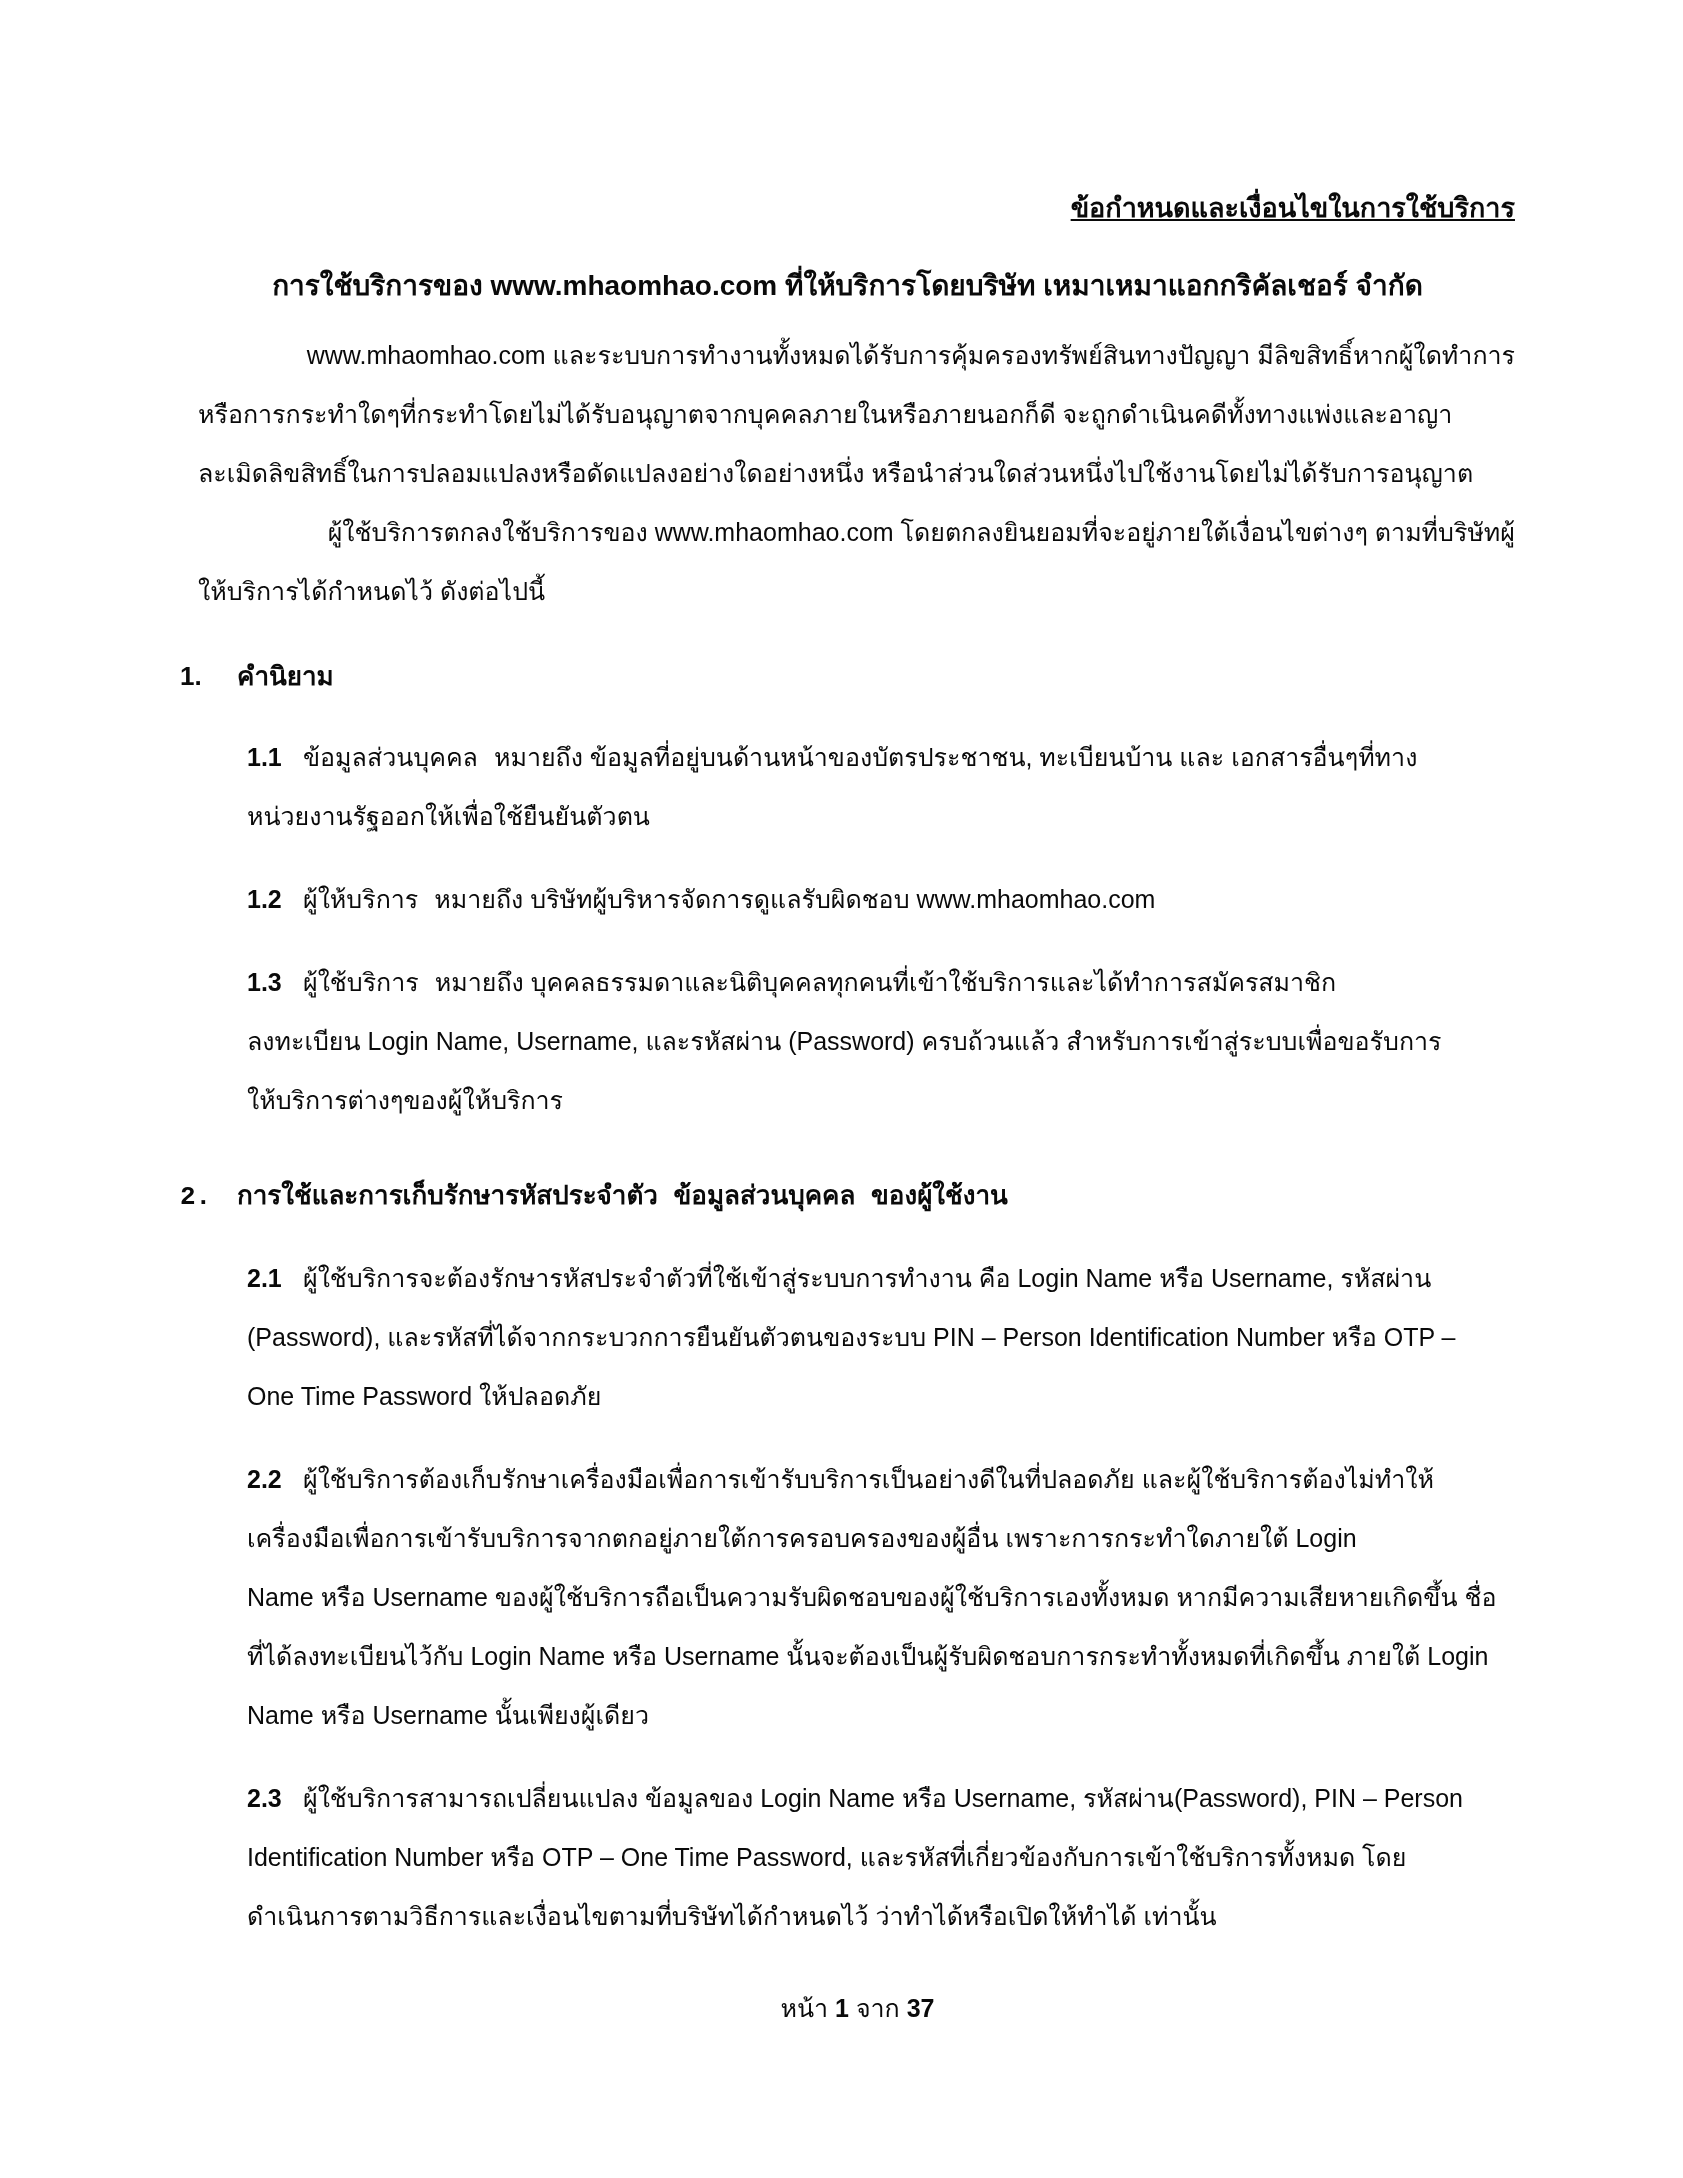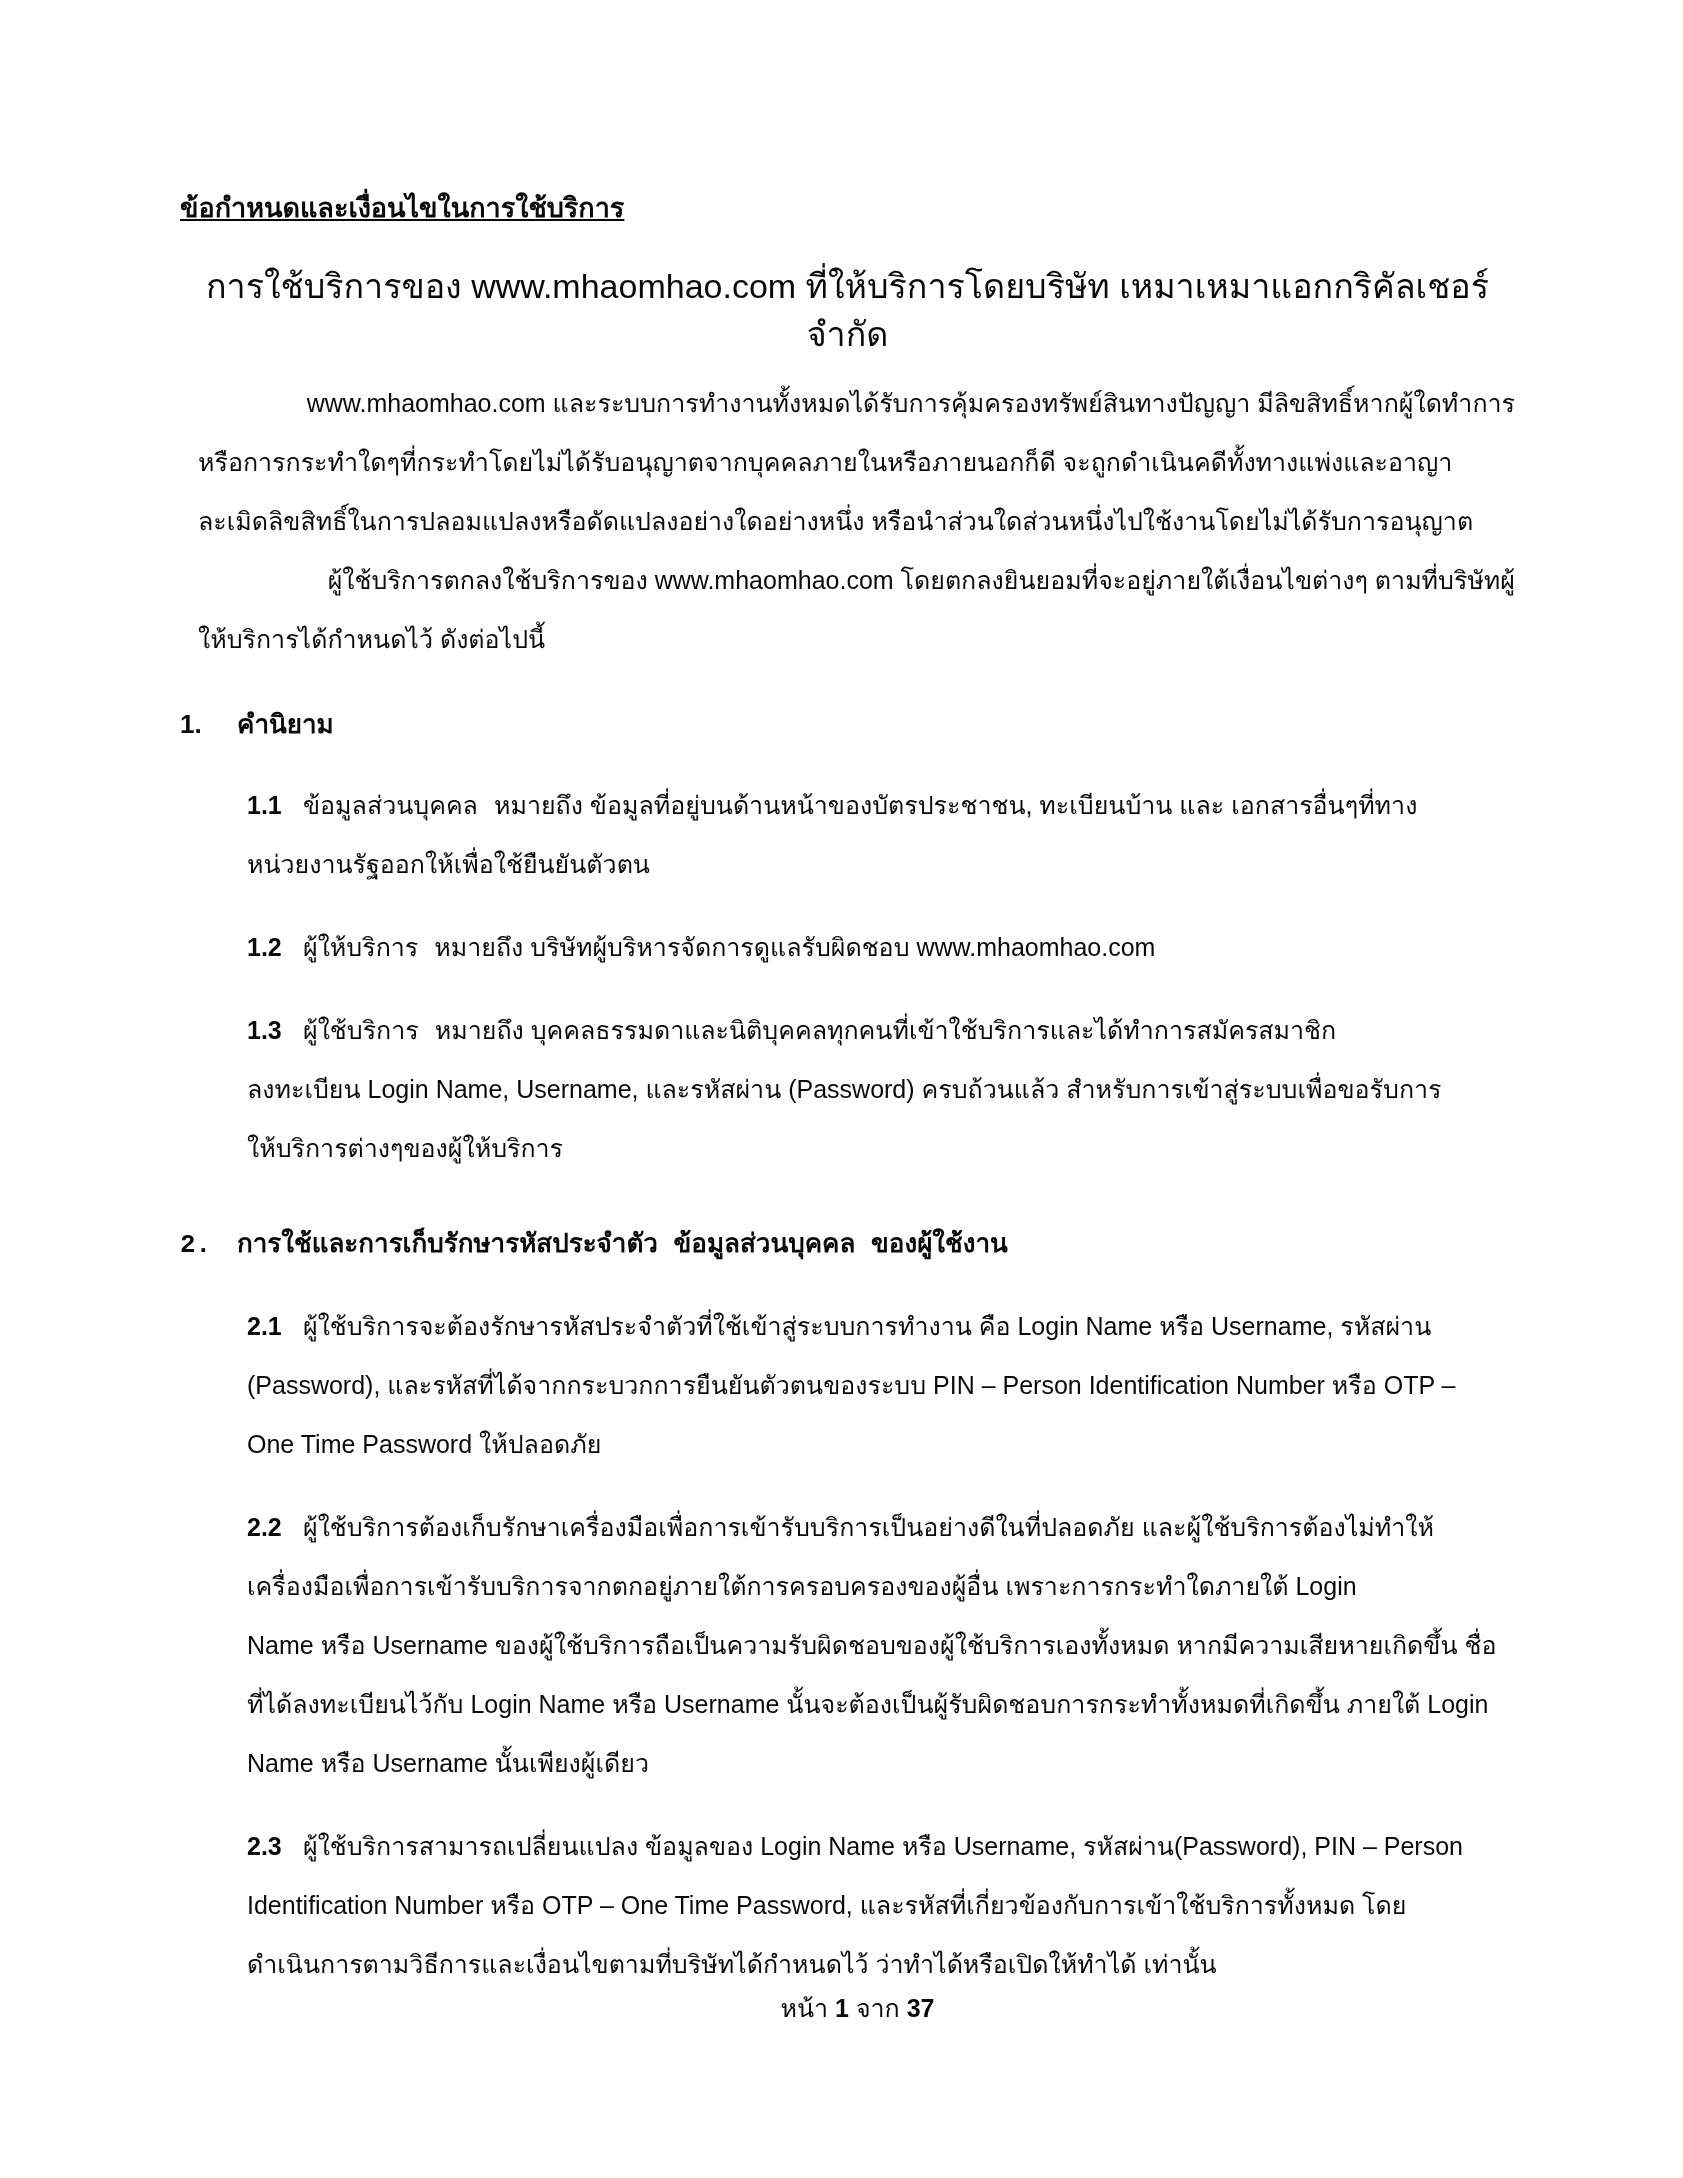--- a/index.html
+++ b/index.html
@@ -9,31 +9,31 @@
     height:2178px;
     margin:0 auto;
     background:#ffffff;
     font-family:"Liberation Sans","DejaVu Sans",sans-serif;
     color:#0a0a0a;
     box-sizing:border-box;
     padding:184px 168px 0 180px;
     overflow:hidden;
   }
   .doc-title{
-    text-align:left;
+    text-align:right;
     font-size:27px;
     font-weight:bold;
     text-decoration:underline;
     line-height:48px;
     margin:0 0 30px 0;
   }
   .doc-subtitle{
     text-align:center;
-    font-size:34px;
-    font-weight:normal;
+    font-size:28px;
+    font-weight:bold;
     line-height:48px;
     margin:0 0 16px 0;
   }
   .para{margin-left:18px;font-size:25px;}
   .line{line-height:59px;white-space:normal;}
   .para .line.first{text-indent:50px;text-align:right;}
   .heading{
     font-size:26px;
     font-weight:bold;
     line-height:59px;

